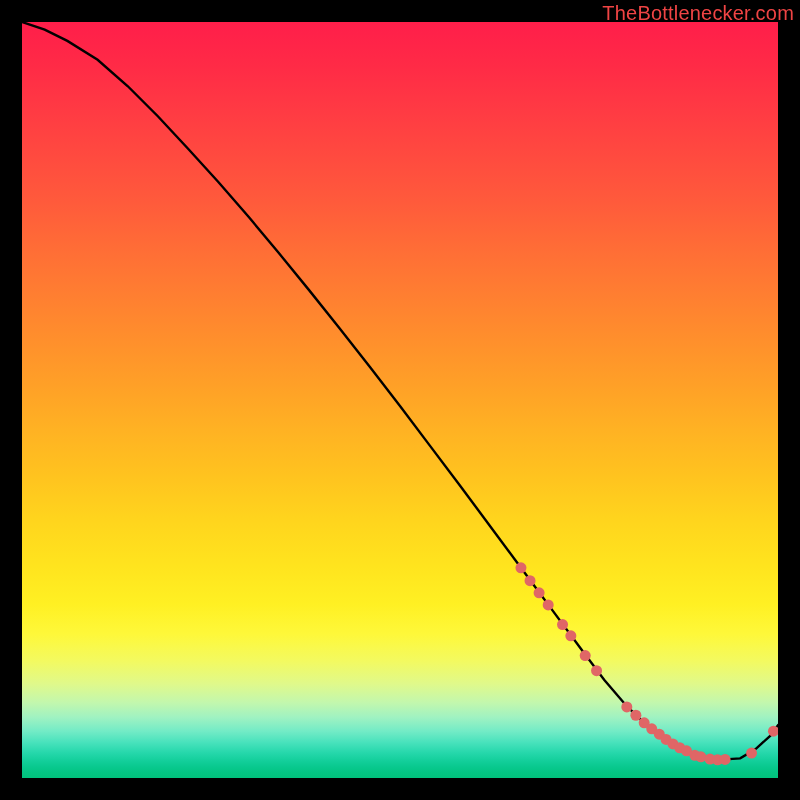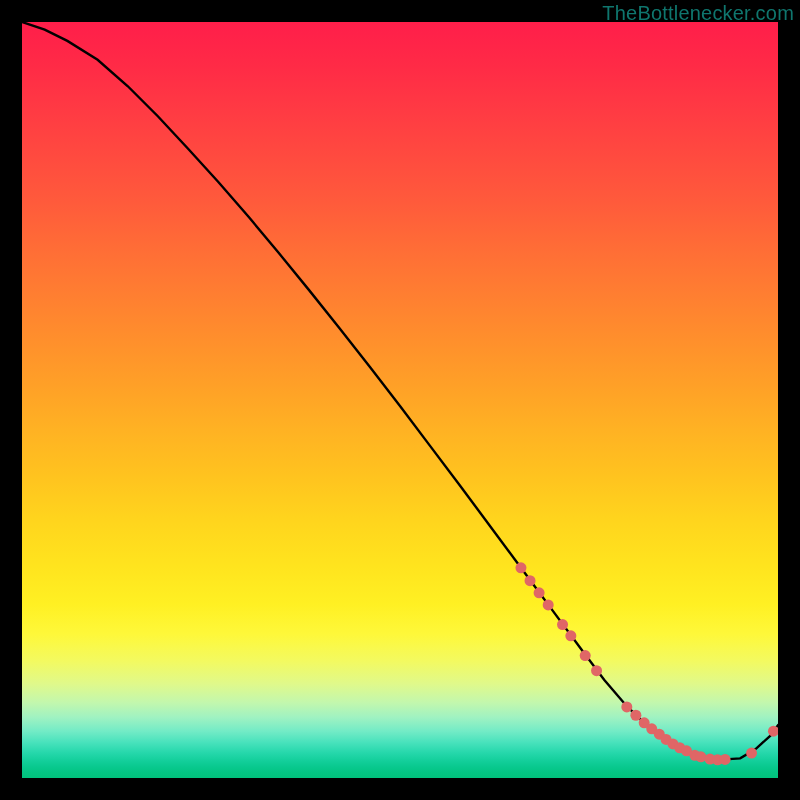--- a/index.html
+++ b/index.html
@@ -60,21 +60,21 @@
     );
   }
   .curve {
     position: absolute;
     inset: 0;
   }
   .watermark {
     position: absolute;
     top: 2px;
     right: 6px;
-    color: #0f766e;
+    color: #ef4444;
     font-size: 20px;
     letter-spacing: 0.2px;
     user-select: none;
   }
 </style>
 </head>
 <body>
 
 <div class="stage">
   <div class="plot">

